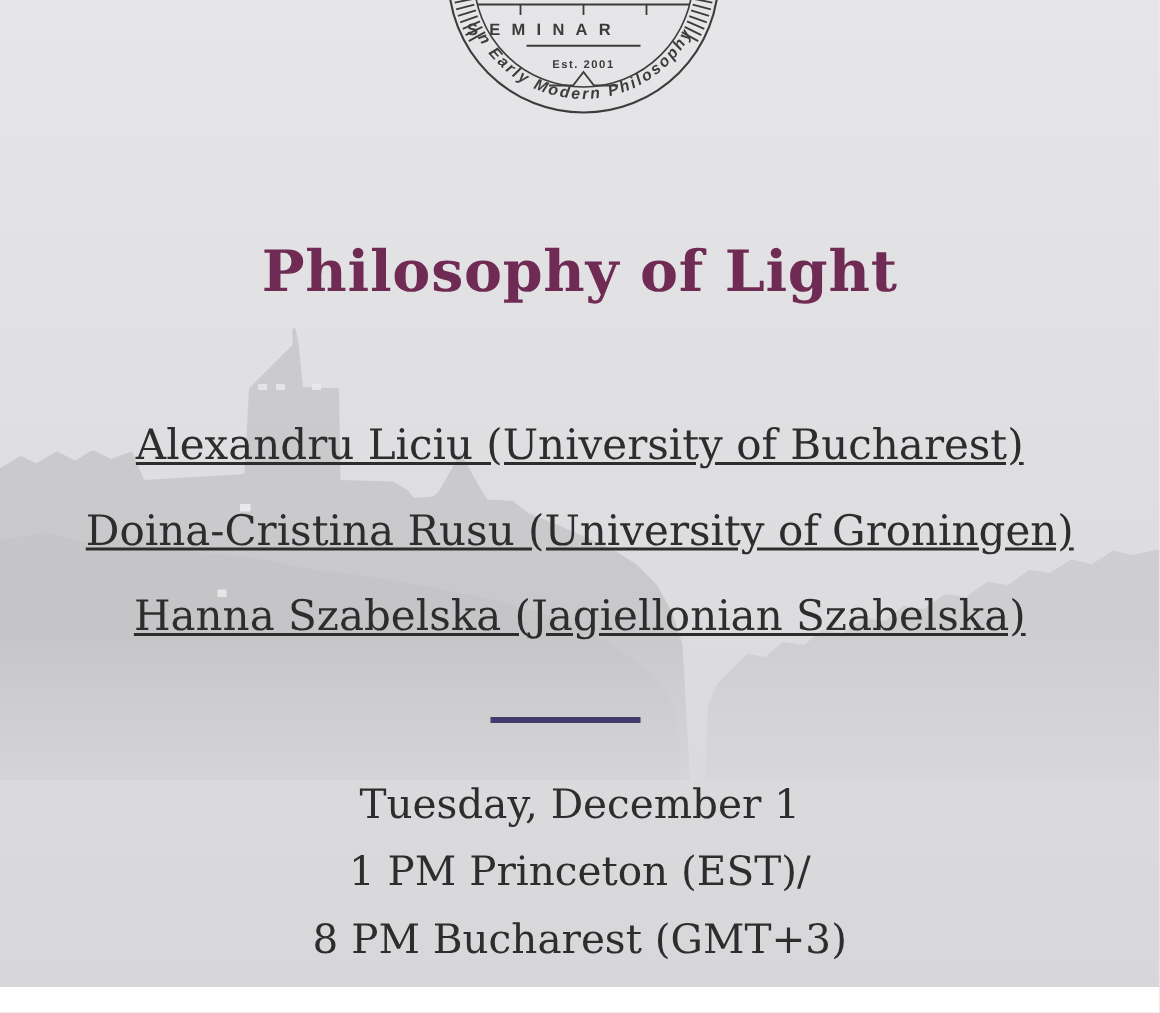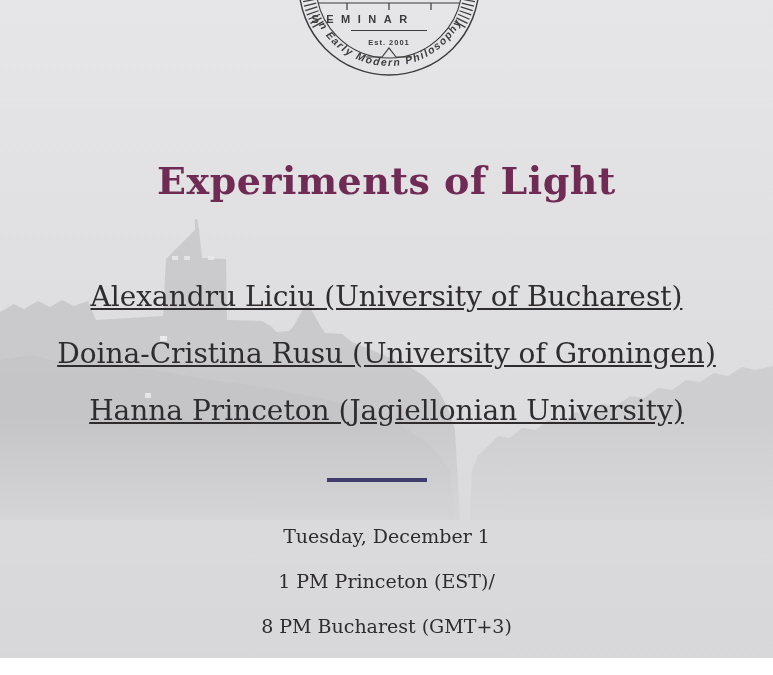--- a/index.html
+++ b/index.html
@@ -15,21 +15,21 @@
   .badge .est-text{font-family:"Liberation Sans", sans-serif;font-size:7.5px;font-weight:600;fill:#3c3c3c;letter-spacing:1px;}
   .badge .arc-text{font-family:"Liberation Sans", sans-serif;font-size:10.5px;font-style:italic;font-weight:600;fill:#3c3c3c;letter-spacing:1.6px;}
   .badge .ticks line{stroke:#3c3c3c;stroke-width:1.2;}
   .title{position:absolute;left:0;top:158px;width:773px;text-align:center;
          font-size:38px;font-weight:700;letter-spacing:.5px;color:#6f2b53;}
   .speakers{position:absolute;left:0;top:268px;width:773px;text-align:center;
             font-size:28px;color:#2e2c2d;text-decoration:underline;}
   .speakers .speaker{height:57px;line-height:57px;white-space:nowrap;}
   .divider{position:absolute;left:327px;top:478px;width:100px;height:4px;background:#403c6b;}
   .schedule{position:absolute;left:0;top:514px;width:773px;text-align:center;
-            font-size:19px;color:#2e2c2d;}
+            font-size:27px;color:#2e2c2d;}
   .schedule div{height:45px;line-height:45px;white-space:nowrap;}
 </style>
 </head>
 <body>
 
 <div class="poster">
 
   <svg class="bg-svg" viewBox="0 0 773 675" aria-hidden="true">
     <defs>
       <linearGradient id="sky" x1="0" y1="0" x2="0" y2="1">
@@ -95,26 +95,26 @@
       <path class="rule" d="M54,30.5 L130,30.5"></path>
       <text class="est-text" x="92" y="45" text-anchor="middle">Est. 2001</text>
       <path class="rule" d="M69,57 L85,57 L92,48 L99,57 L115,57" fill="none"></path>
       <path id="arcPath" d="M20.5,23 A81,81 0 0 0 163.5,23" fill="none" stroke="none"></path>
       <text class="arc-text">
         <textPath href="#arcPath" startOffset="50%" text-anchor="middle">in Early Modern Philosophy</textPath>
       </text>
     </svg>
   </div>
 
-  <div class="title">Experiments of Light</div>
+  <div class="title">Philosophy of Light</div>
 
   <div class="speakers">
     <div class="speaker">Alexandru Liciu (University of Bucharest)</div>
     <div class="speaker">Doina-Cristina Rusu (University of Groningen)</div>
-    <div class="speaker">Hanna Princeton (Jagiellonian University)</div>
+    <div class="speaker">Hanna Szabelska (Jagiellonian Szabelska)</div>
   </div>
 
   <div class="divider"></div>
 
   <div class="schedule">
     <div>Tuesday, December 1</div>
     <div>1 PM Princeton (EST)/</div>
     <div>8 PM Bucharest (GMT+3)</div>
   </div>
 

